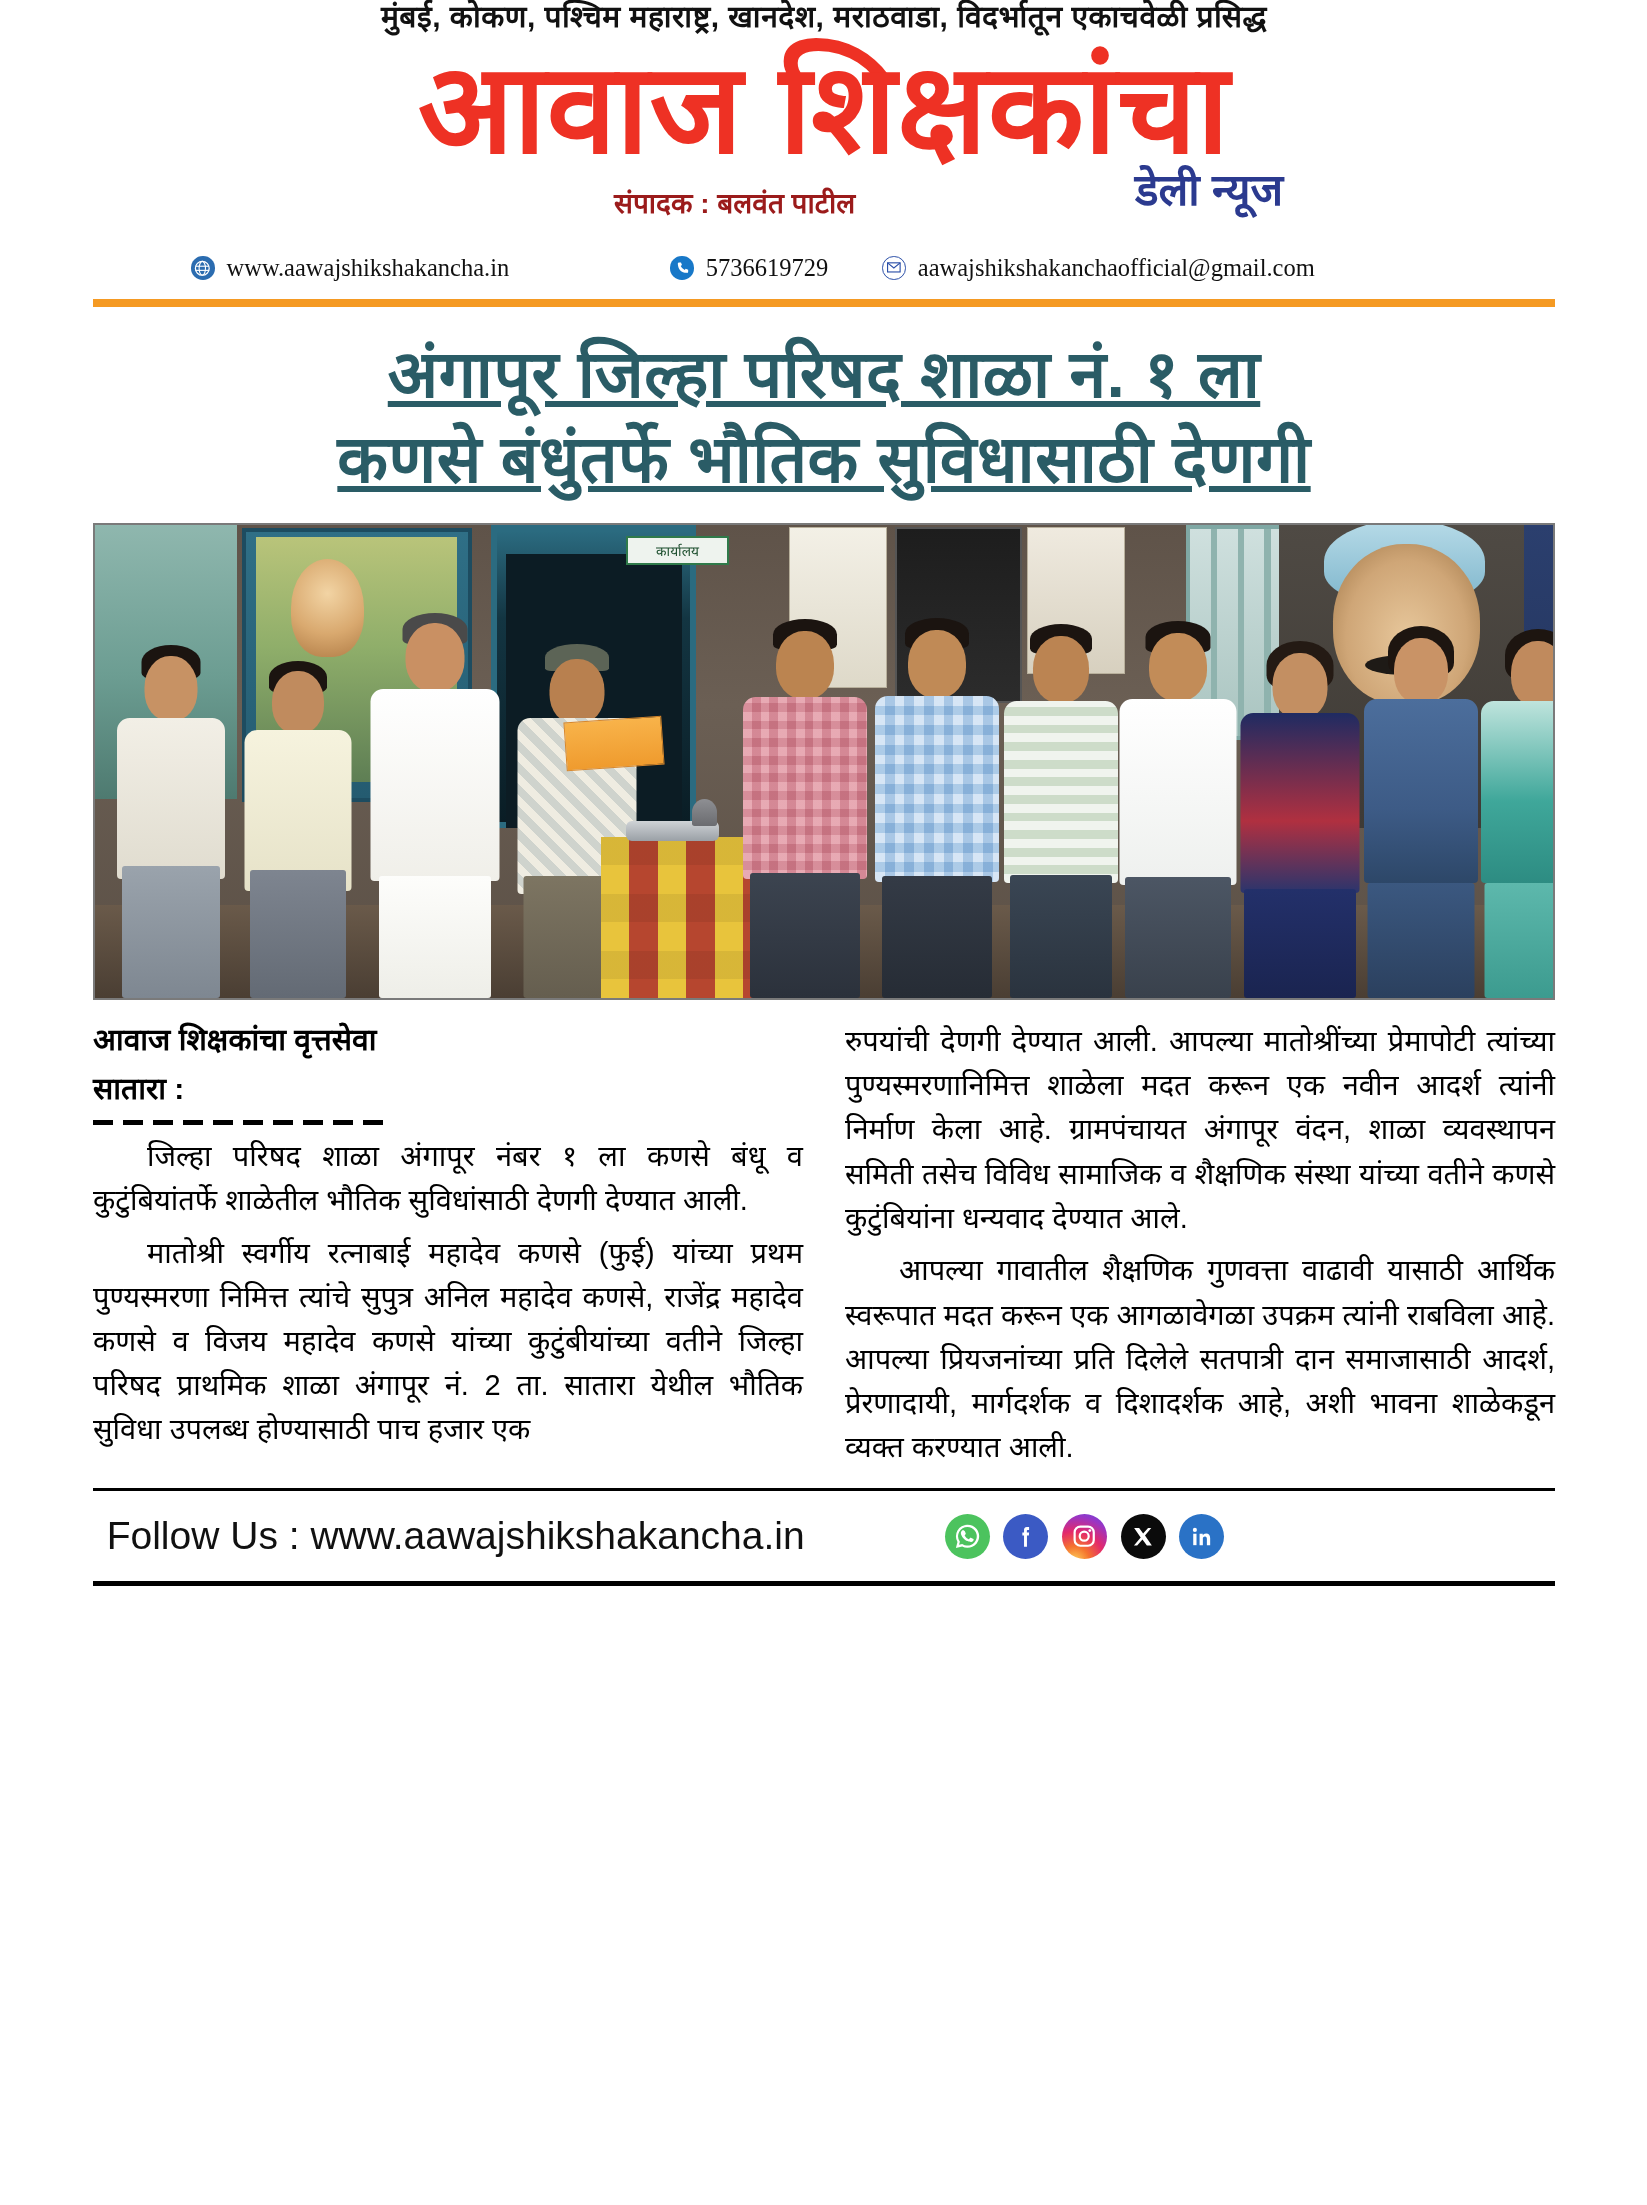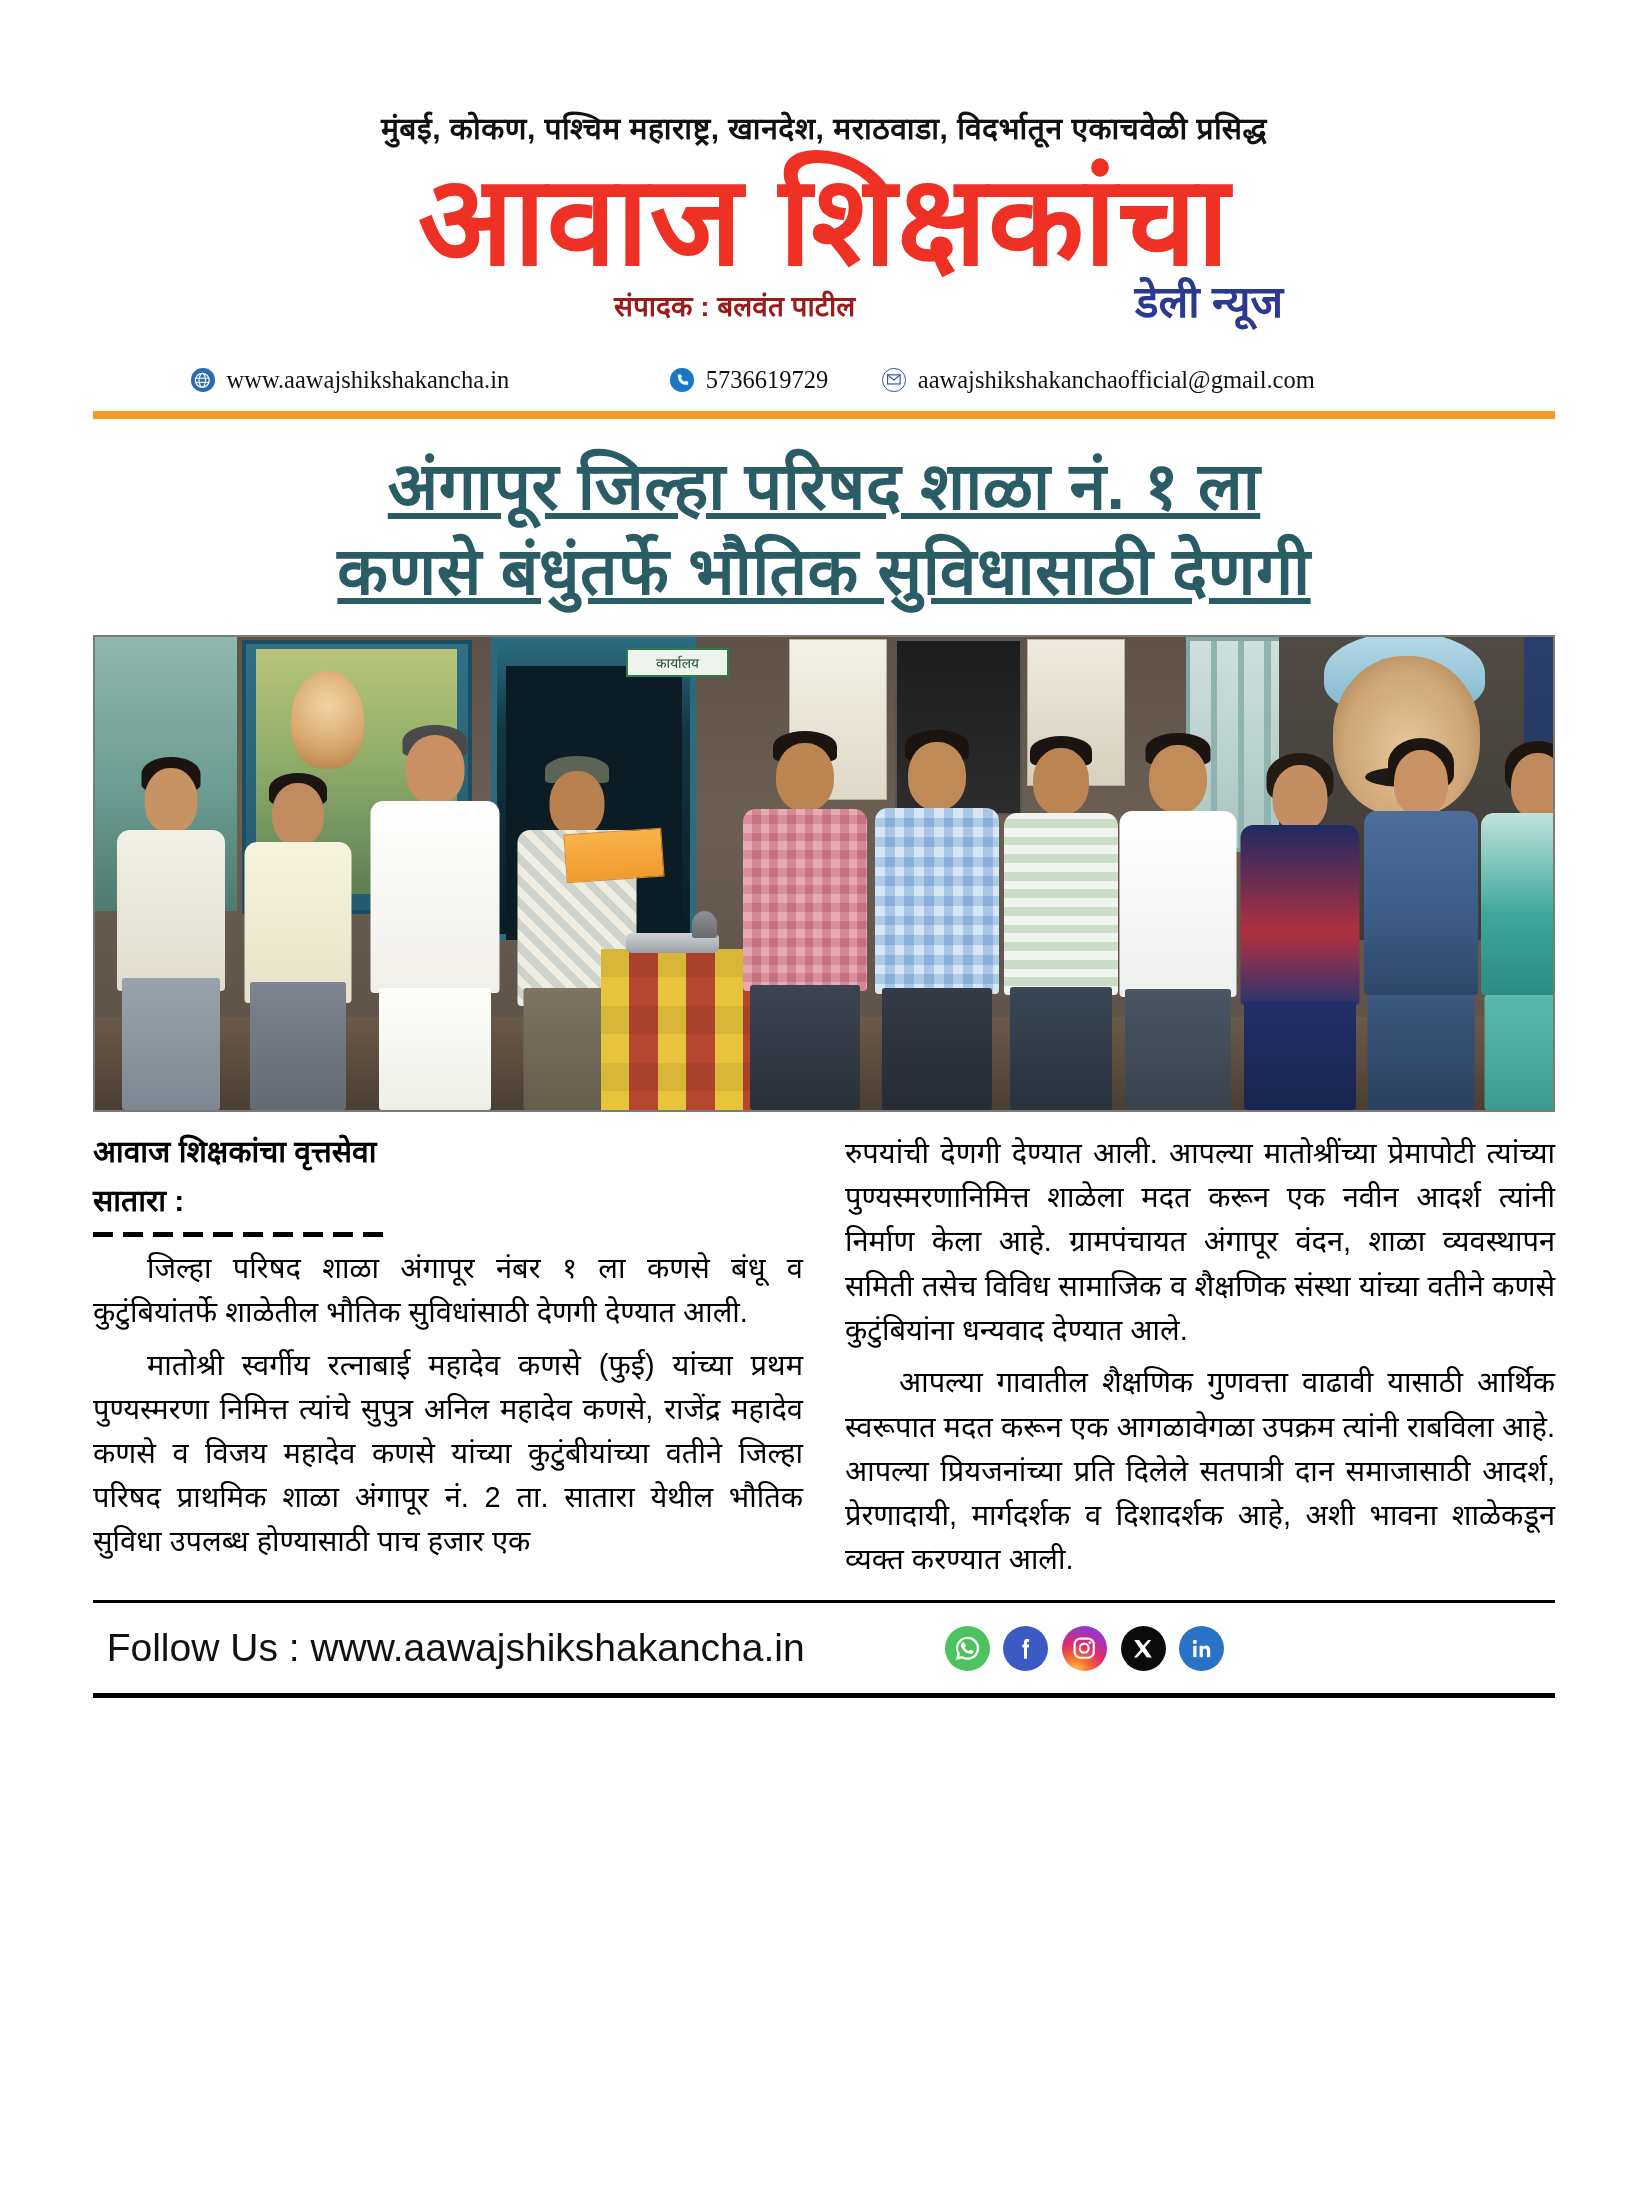--- a/index.html
+++ b/index.html
@@ -11,21 +11,21 @@
   }
   .page {
     position: relative;
     width: 1648px;
     height: 2205px;
     background: #ffffff;
     overflow: hidden;
   }
 
   
-  .masthead { padding-top: 112px; text-align: center; }
+  .masthead { text-align: center; }
   .edition-line {
     font-family: "Liberation Sans", sans-serif;
     font-weight: bold;
     font-size: 30px;
     color: #111111;
     letter-spacing: 0.5px;
     line-height: 1.1;
   }
   .paper-title {
     margin-top: 12.7px;
@@ -38,21 +38,21 @@
     white-space: nowrap;
   }
   .subline {
     position: relative;
     height: 59px;
     margin-top: -6.8px;
   }
   .editor {
     position: absolute;
     left: 614px;
-    top: 10px;
+    top: 19px;
     font-family: "Liberation Sans", sans-serif;
     font-weight: bold;
     font-size: 28px;
     color: #9B1B1B;
     white-space: nowrap;
   }
   .daily-news {
     position: absolute;
     left: 1135px;
     top: -5.9px;

